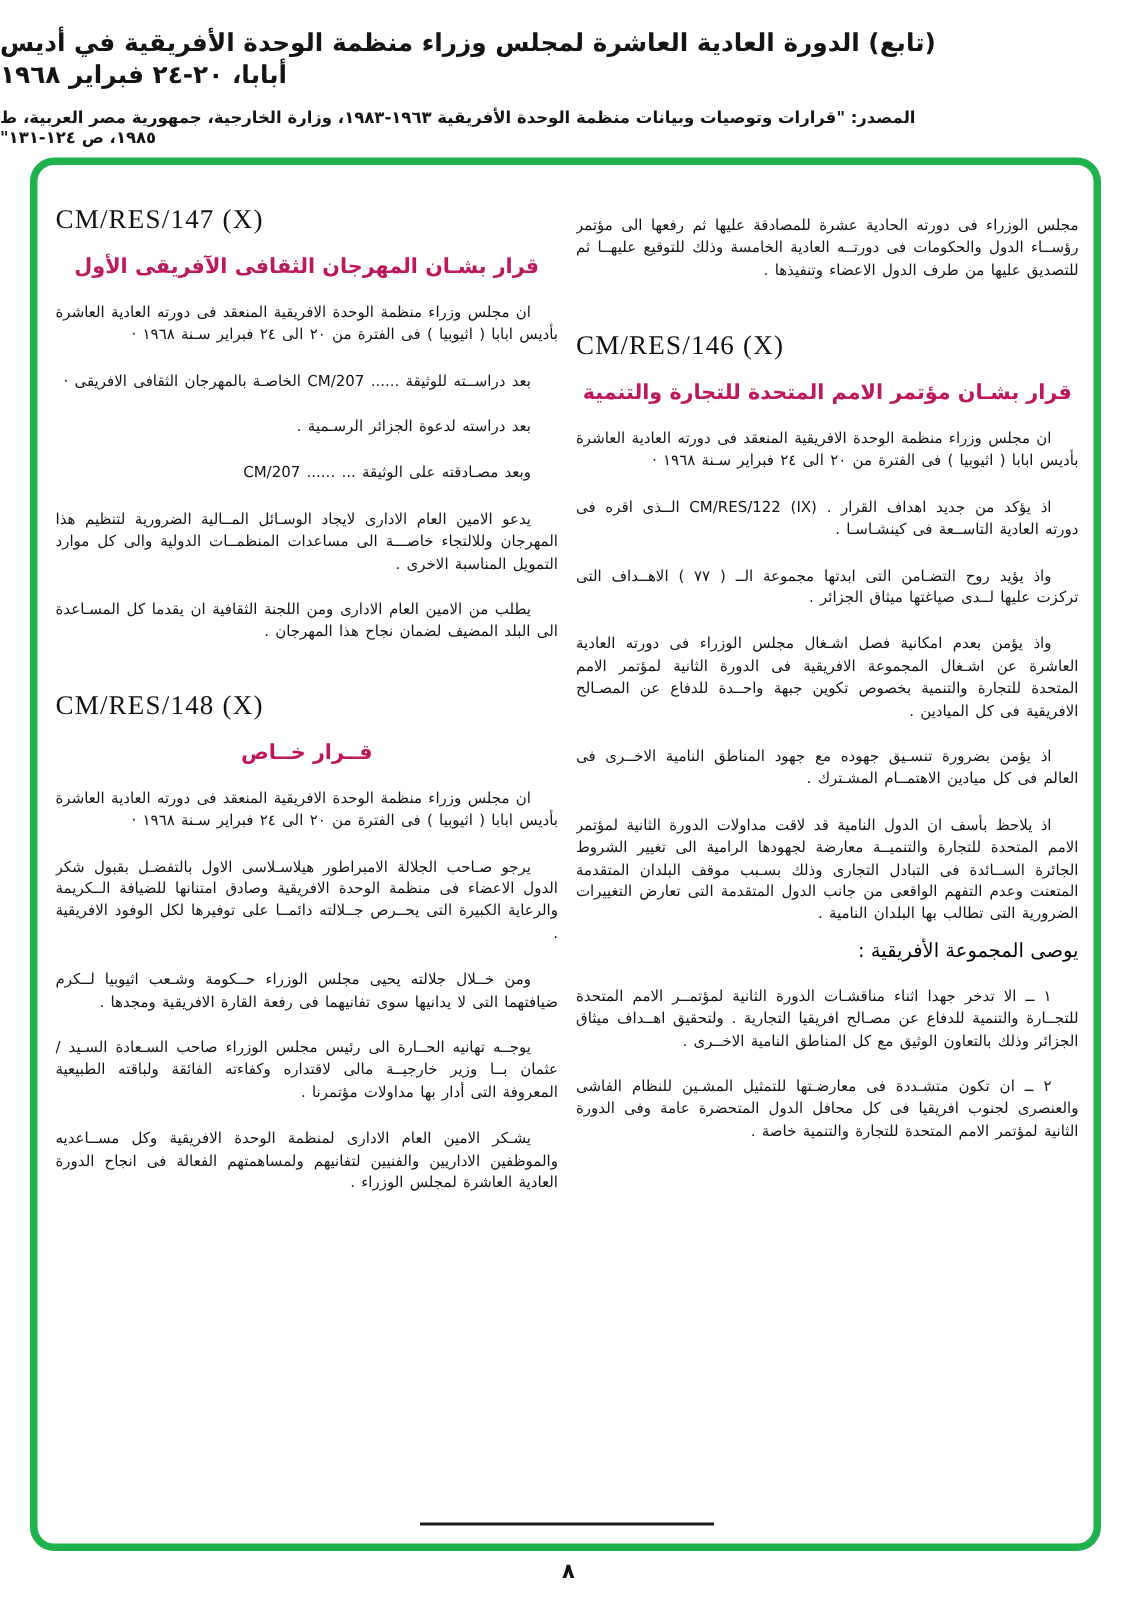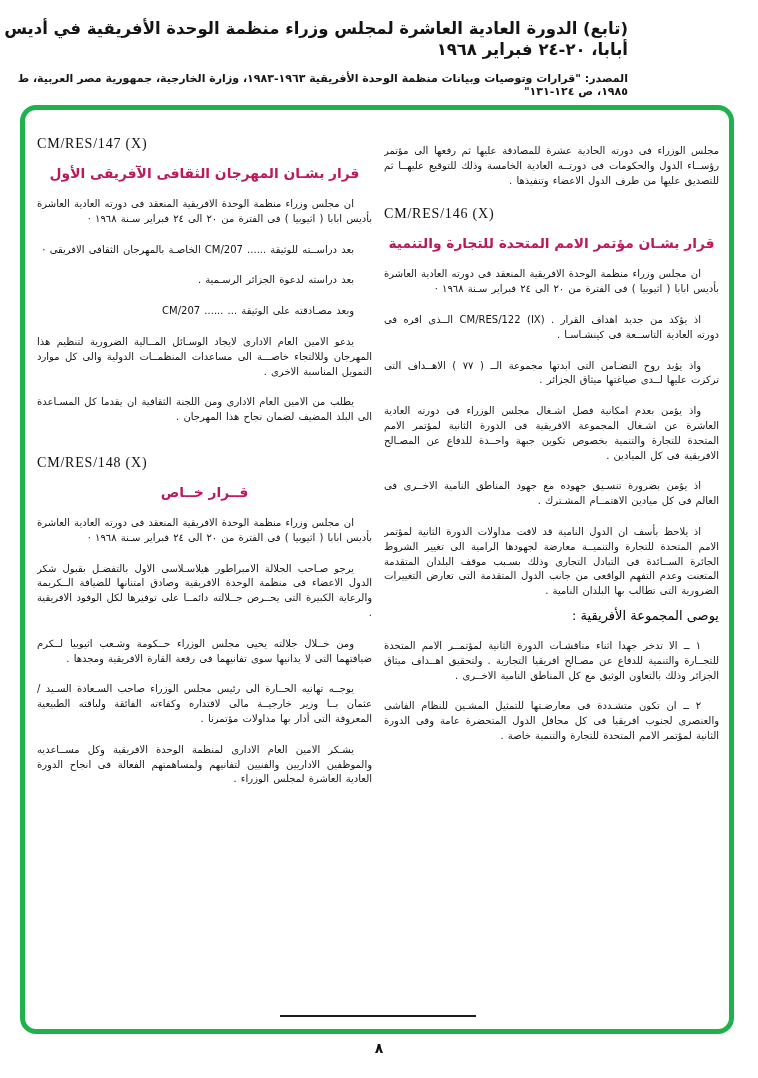--- a/index.html
+++ b/index.html
@@ -1,39 +1,39 @@
 <!DOCTYPE html>
 <html lang="ar"><head>
 <meta charset="utf-8">
 <style>
   html,body{margin:0;padding:0;}
   body{
     width:758px;height:1078px;position:relative;background:#ffffff;
     font-family:"DejaVu Sans", sans-serif;color:#141414;overflow:hidden;
   }
-  .header{position:absolute;top:18px;left:0;width:628px;text-align:right;direction:rtl;}
+  .header{position:absolute;top:18px;left:0;width:628px;text-align:left;direction:rtl;}
   .header-line1{font-size:16.5px;font-weight:bold;letter-spacing:0;line-height:1.3;}
   .header-line2{font-size:11px;font-weight:bold;margin-top:11px;color:#151515;}
 
   .frame{
     position:absolute;left:20px;top:105px;width:714px;height:929px;
     box-sizing:border-box;border:5px solid #1fb24c;border-radius:16px;background:#fff;
   }
   .content{
     position:absolute;inset:0;box-sizing:border-box;
     padding:18px 10px 30px 12px;display:flex;gap:12px;direction:rtl;overflow:hidden;
   }
   .column{width:50%;overflow:hidden;direction:rtl;}
 
   .res{
     direction:ltr;text-align:left;font-family:"Liberation Serif", serif;
-    font-size:14px;letter-spacing:0.8px;margin:8px 0 4px;color:#101010;
+    font-size:18px;letter-spacing:0.8px;margin:8px 0 4px;color:#101010;
   }
   .mt-lg{margin-top:30px;}
-  .mt-md{margin-top:18px;}
+  .mt-md{margin-top:32px;}
   .heading{
     text-align:center;font-weight:bold;font-size:13.8px;margin:13px 0 11px;color:#be185d;
   }
   .para{
     text-align:justify;font-size:10px;line-height:1.48;margin:16px 0 9px;
     text-indent:18px;word-spacing:1px;
   }
   .no-indent{text-indent:0;}
   .tight{margin-bottom:4px;}
   .subhead{

